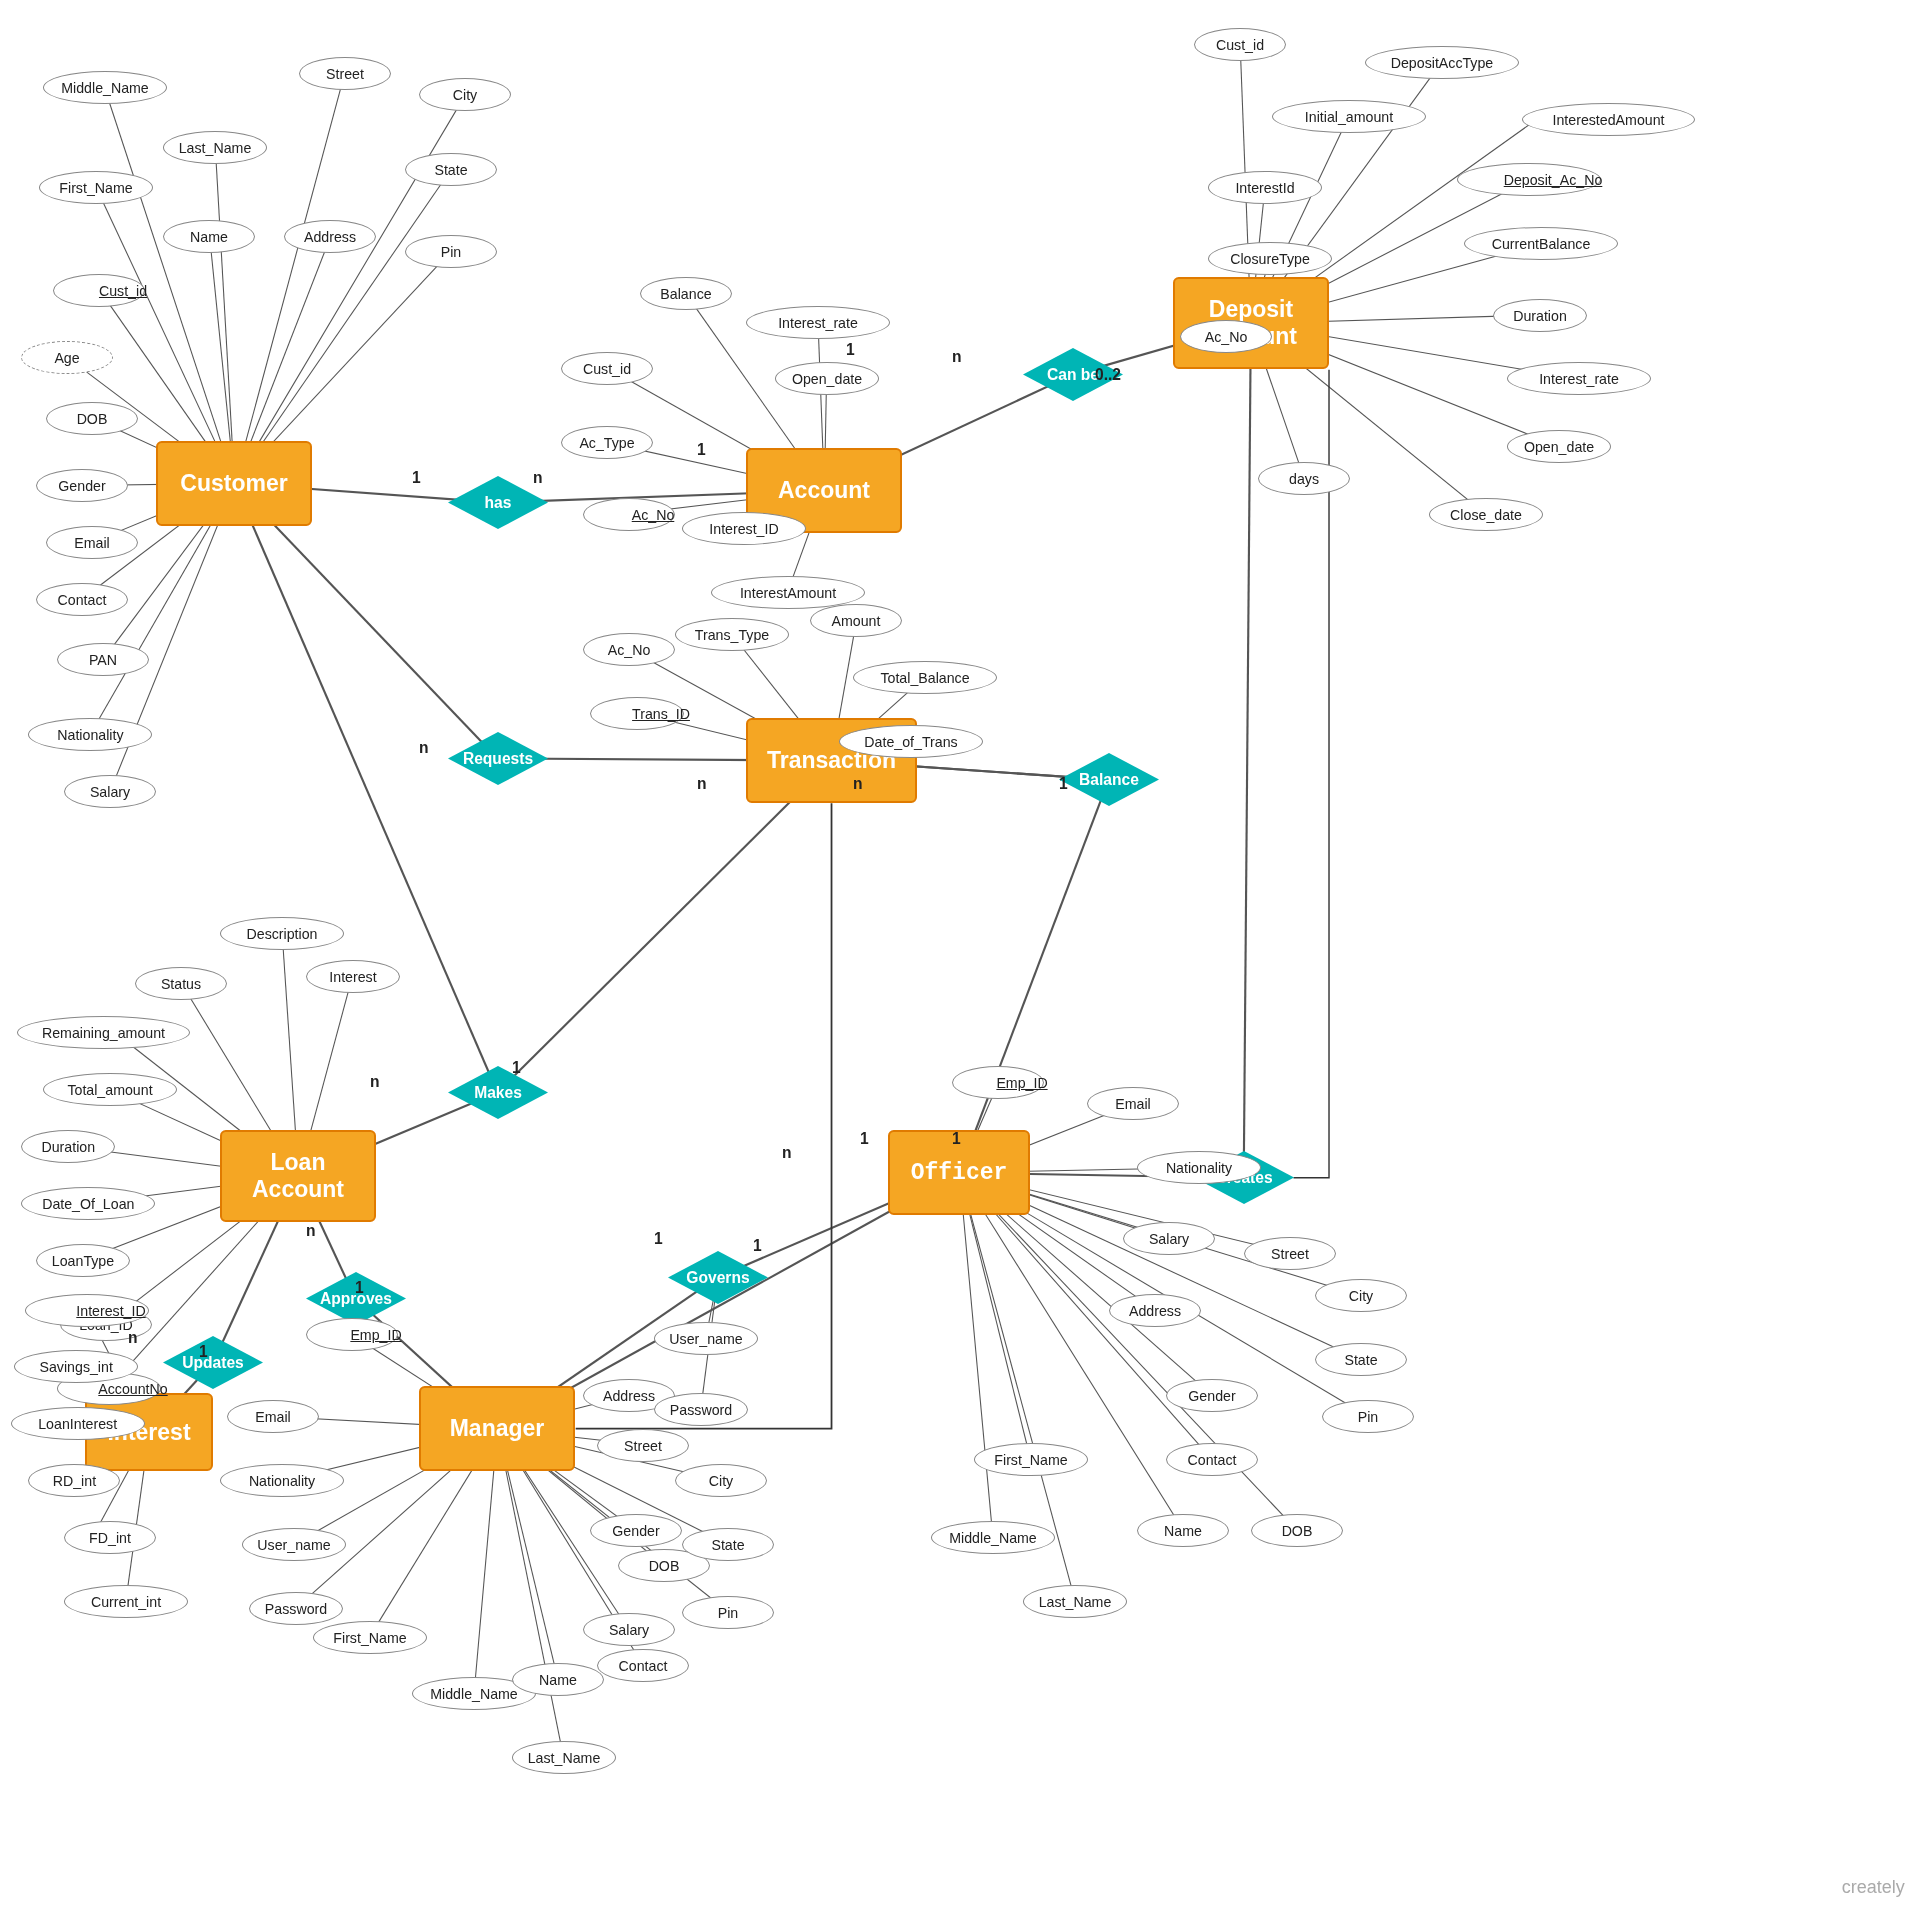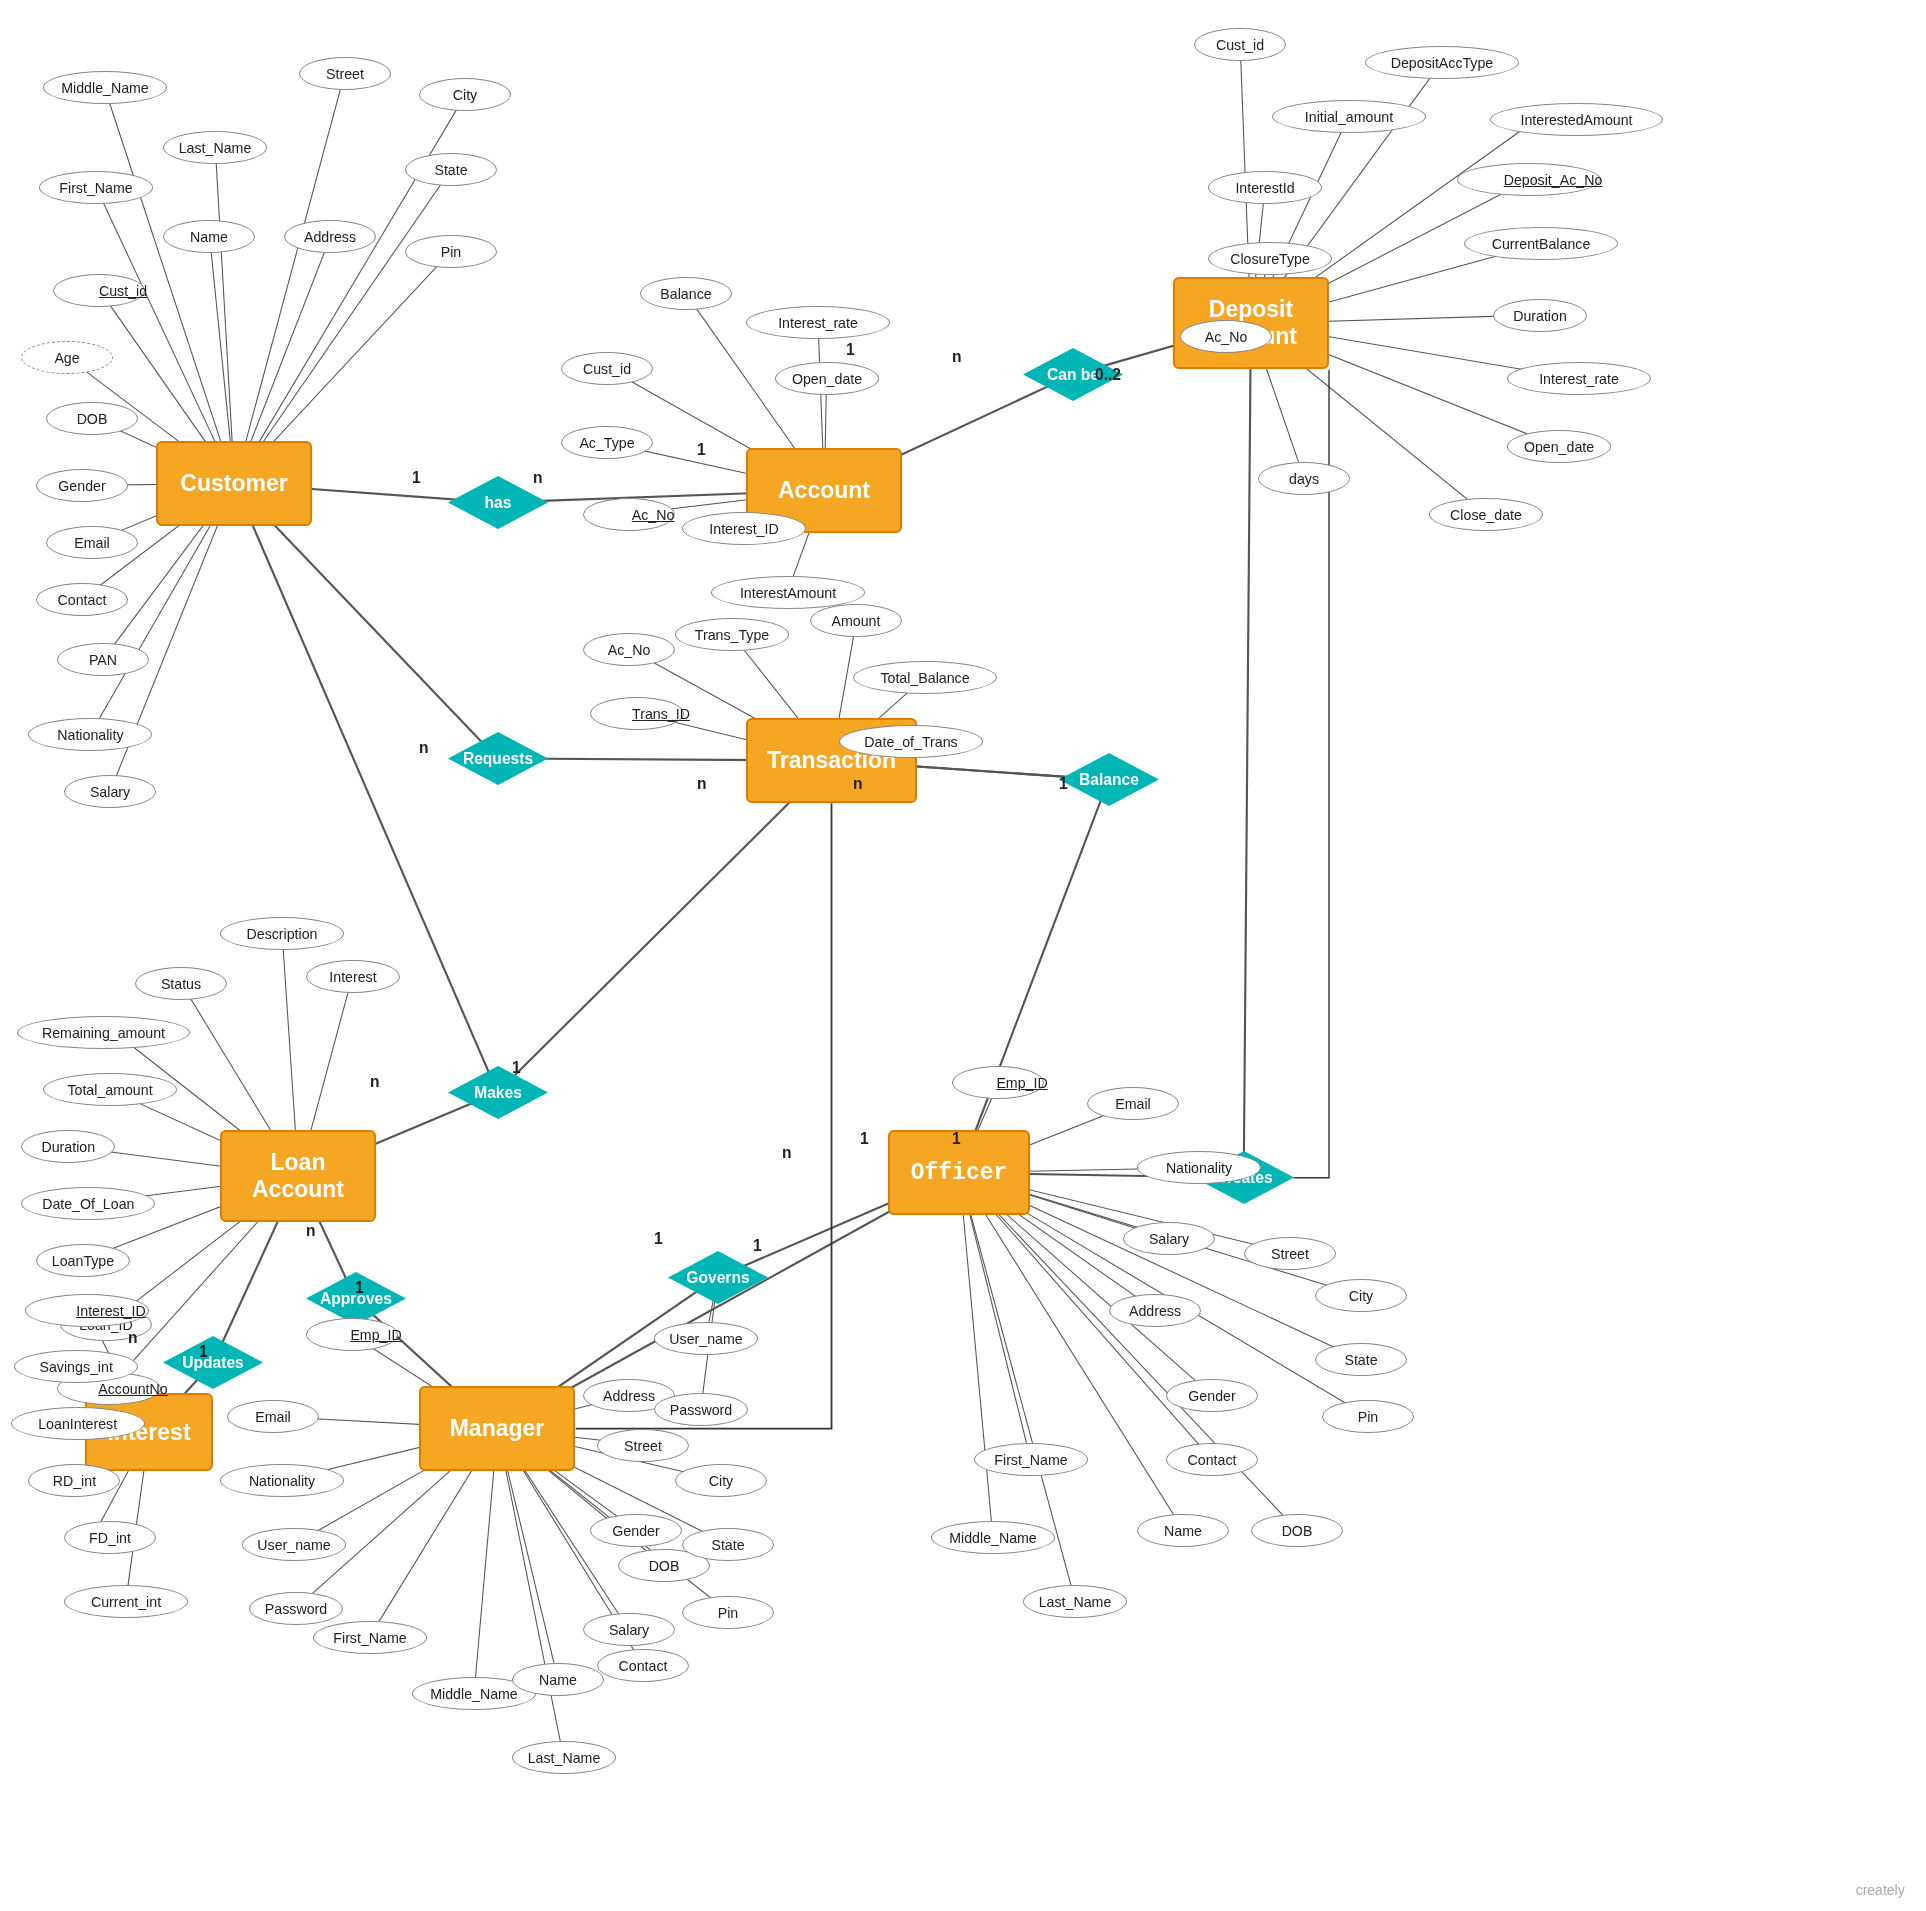--- a/index.html
+++ b/index.html
@@ -48,21 +48,21 @@
     .cardinality {
       position: absolute;
       font-size: 15.6px;
       font-weight: bold;
       color: #222;
       z-index: 20;
     }
     .watermark {
       position: absolute;
       bottom: 14.2px; right: 21.3px;
-      font-size: 14px; color: #aaa;
+      font-size: 18px; color: #aaa;
       z-index: 30;
     }
   </style>
 </head>
 <body>
 
 <div id="diagram">
   <svg id="lines" viewBox="0 0 2710 2690" width="1926" height="1912">
       <line x1="330" y1="680" x2="700" y2="707" stroke="#555" stroke-width="3"></line>
       <line x1="1160" y1="690" x2="700" y2="707" stroke="#555" stroke-width="3"></line>
@@ -283,21 +283,21 @@
     </div>
     <div class="attribute" style="left: 1194px; top: 28.4px; width: 92px; height: 33px;">
       <span>Cust_id</span>
     </div>
     <div class="attribute" style="left: 1365px; top: 46px; width: 154px; height: 33px;">
       <span>DepositAccType</span>
     </div>
     <div class="attribute" style="left: 1272px; top: 100px; width: 154px; height: 33px;">
       <span>Initial_amount</span>
     </div>
-    <div class="attribute" style="left: 1490px; top: 103px; width: 173px; height: 33px;">
+    <div class="attribute" style="left: 1522px; top: 103px; width: 173px; height: 33px;">
       <span>InterestedAmount</span>
     </div>
     <div class="attribute" style="left: 1208px; top: 171px; width: 114px; height: 33px;">
       <span>InterestId</span>
     </div>
     <div class="attribute underline" style="left: 1457px; top: 163px; width: 144px; height: 33px;">
       <span style="text-decoration: underline;">Deposit_Ac_No</span>
     </div>
     <div class="attribute" style="left: 1208px; top: 242px; width: 124px; height: 33px;">
       <span>ClosureType</span>

